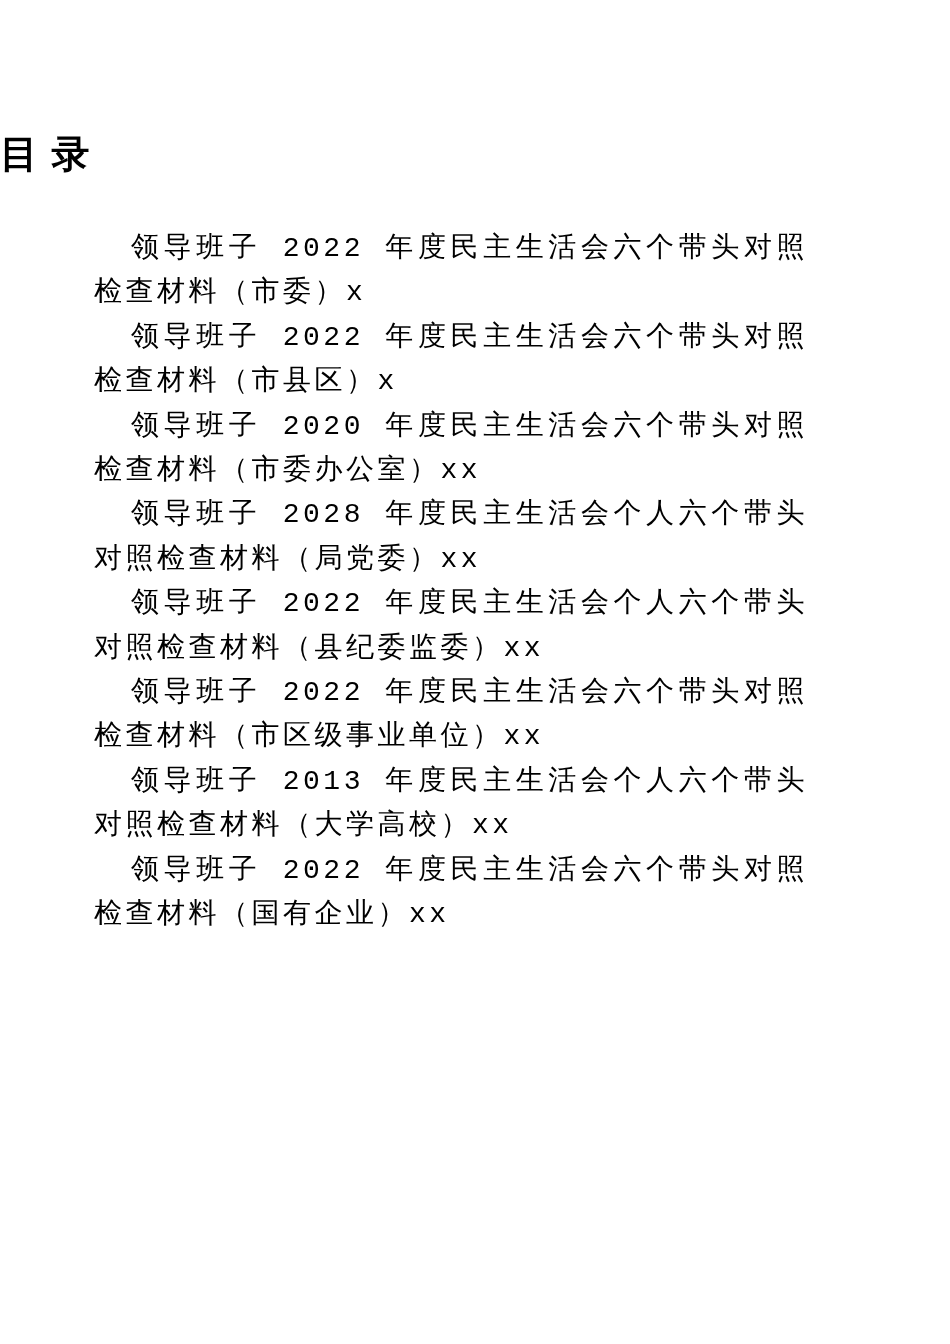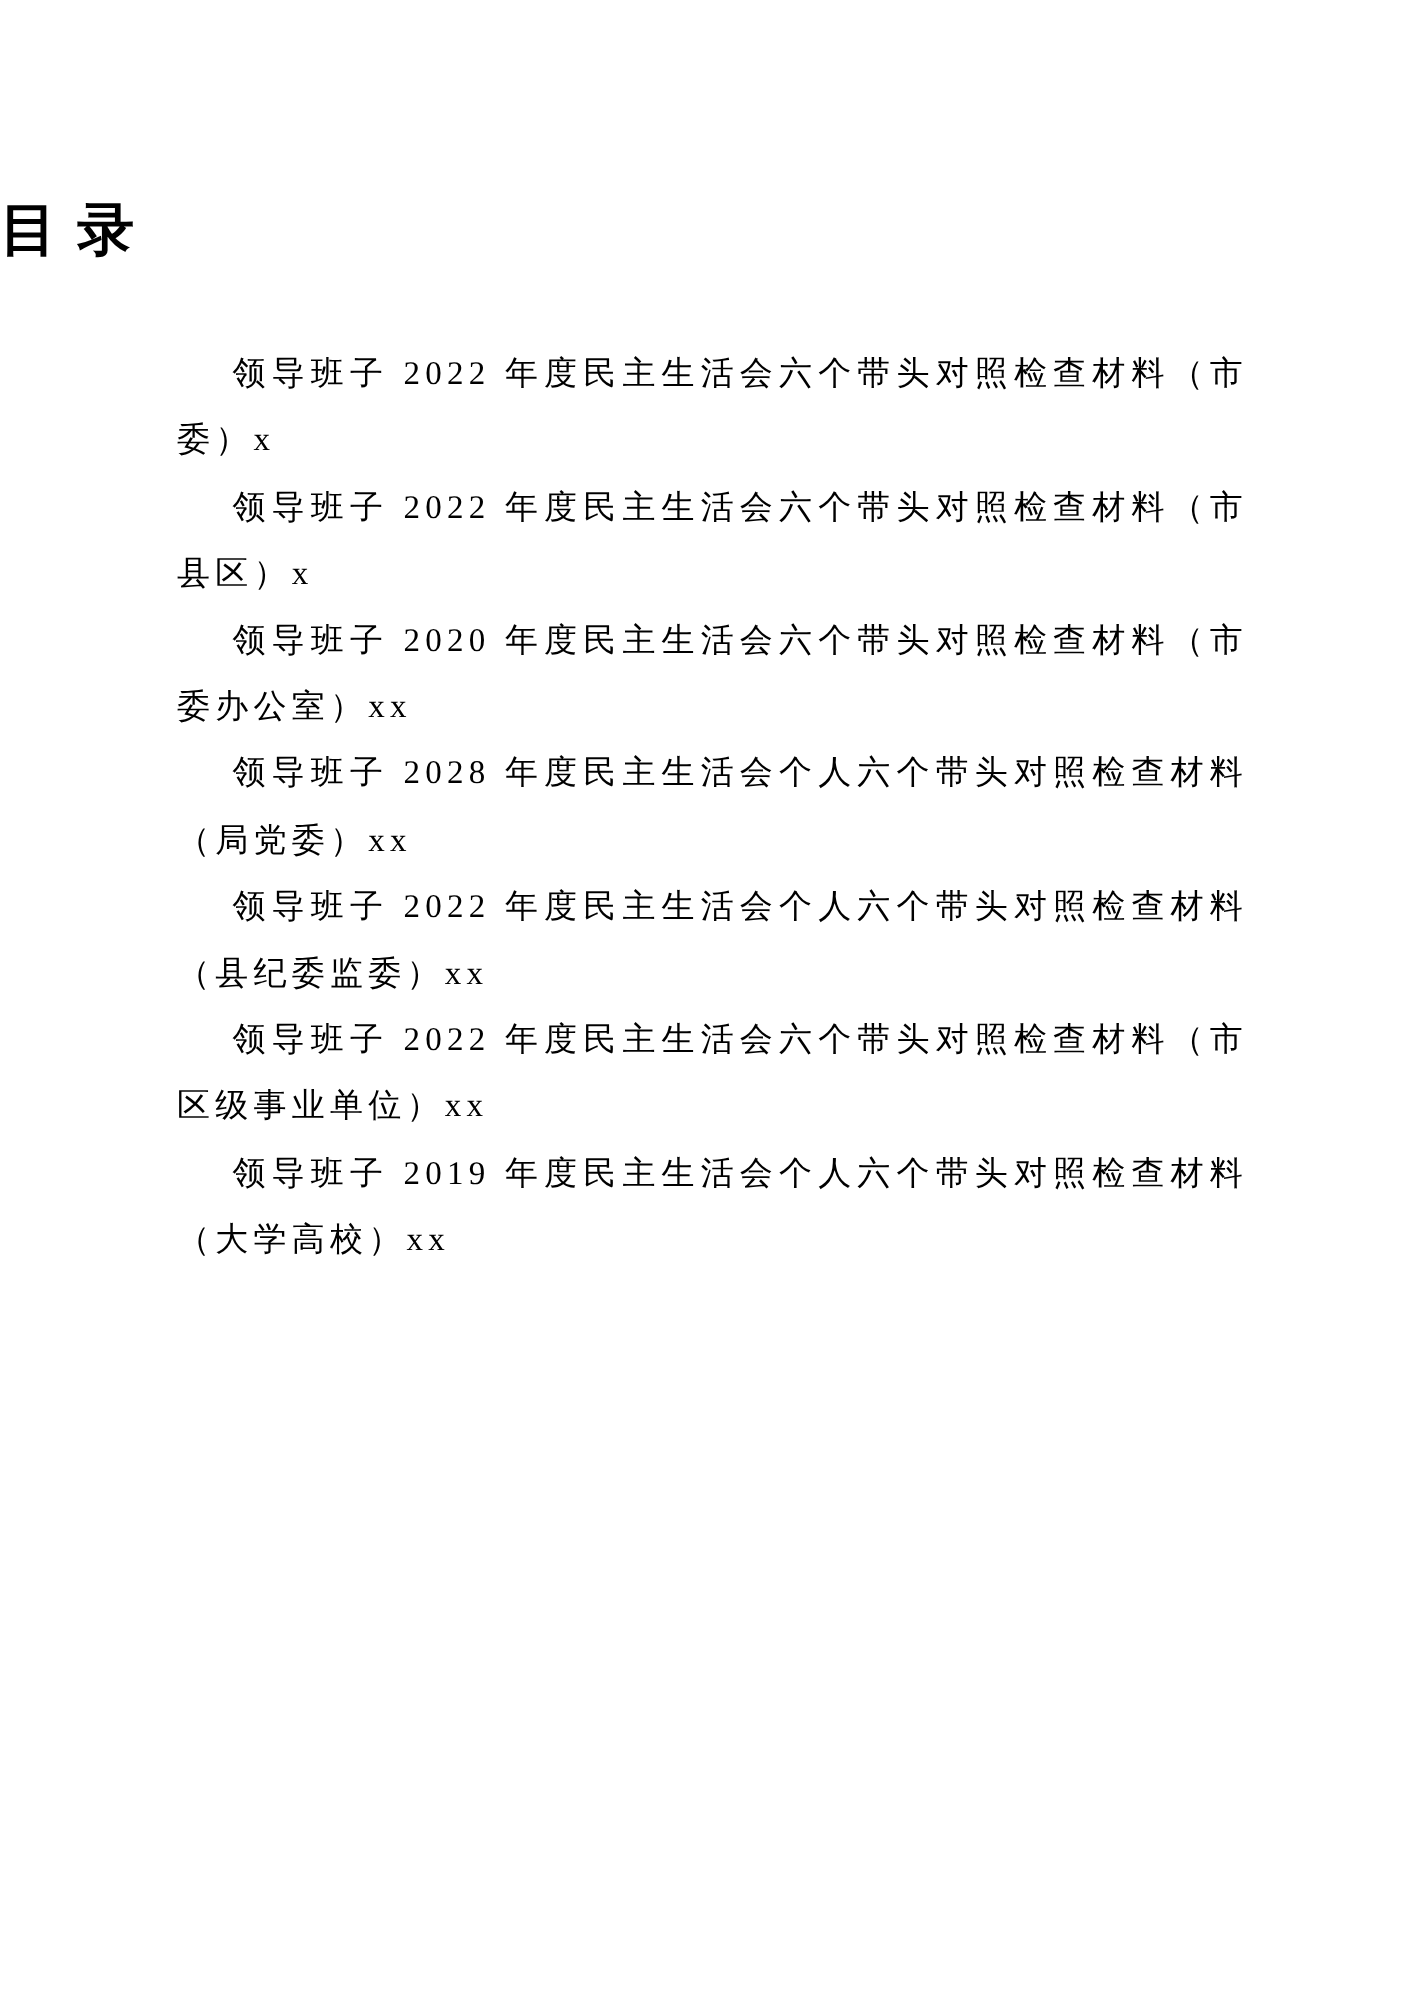--- a/index.html
+++ b/index.html
@@ -18,26 +18,27 @@
   }
   .doc-title {
     margin: 128px 0 0 0;
     line-height: 52px;
     font-size: 38px;
     font-weight: bold;
     text-align: left;
     letter-spacing: 2px;
   }
   .toc {
-    margin: 47px 118px 0 118px;
+    margin: 47px 118px 0 94px;
     width: 714px;
-    font-size: 22px;
+    font-size: 28px;
     line-height: 44.4px;
     text-align: justify;
     text-align-last: left;
+    font-family: Liberation Mono, monospace;
   }
   .toc p {
     margin: 0;
     padding: 0;
     text-indent: 37px;
     letter-spacing: 3.5px;
     word-break: break-all;
   }
 </style>
 </head>
@@ -47,16 +48,17 @@
 
   <h1 class="doc-title">目 录</h1>
 
   <div class="toc">
     <p>领导班子 2022 年度民主生活会六个带头对照检查材料（市委）x</p>
     <p>领导班子 2022 年度民主生活会六个带头对照检查材料（市县区）x</p>
     <p>领导班子 2020 年度民主生活会六个带头对照检查材料（市委办公室）xx</p>
     <p>领导班子 2028 年度民主生活会个人六个带头对照检查材料（局党委）xx</p>
     <p>领导班子 2022 年度民主生活会个人六个带头对照检查材料（县纪委监委）xx</p>
     <p>领导班子 2022 年度民主生活会六个带头对照检查材料（市区级事业单位）xx</p>
-    <p>领导班子 2019 年度民主生活会个人六个带头对照检查材料（大学高校）xx</p>
+    <p>领导班子 2013 年度民主生活会个人六个带头对照检查材料（大学高校）xx</p>
+    <p>领导班子 2022 年度民主生活会六个带头对照检查材料（国有企业）xx</p>
   </div>
 
 </div>
 
 </body></html>

